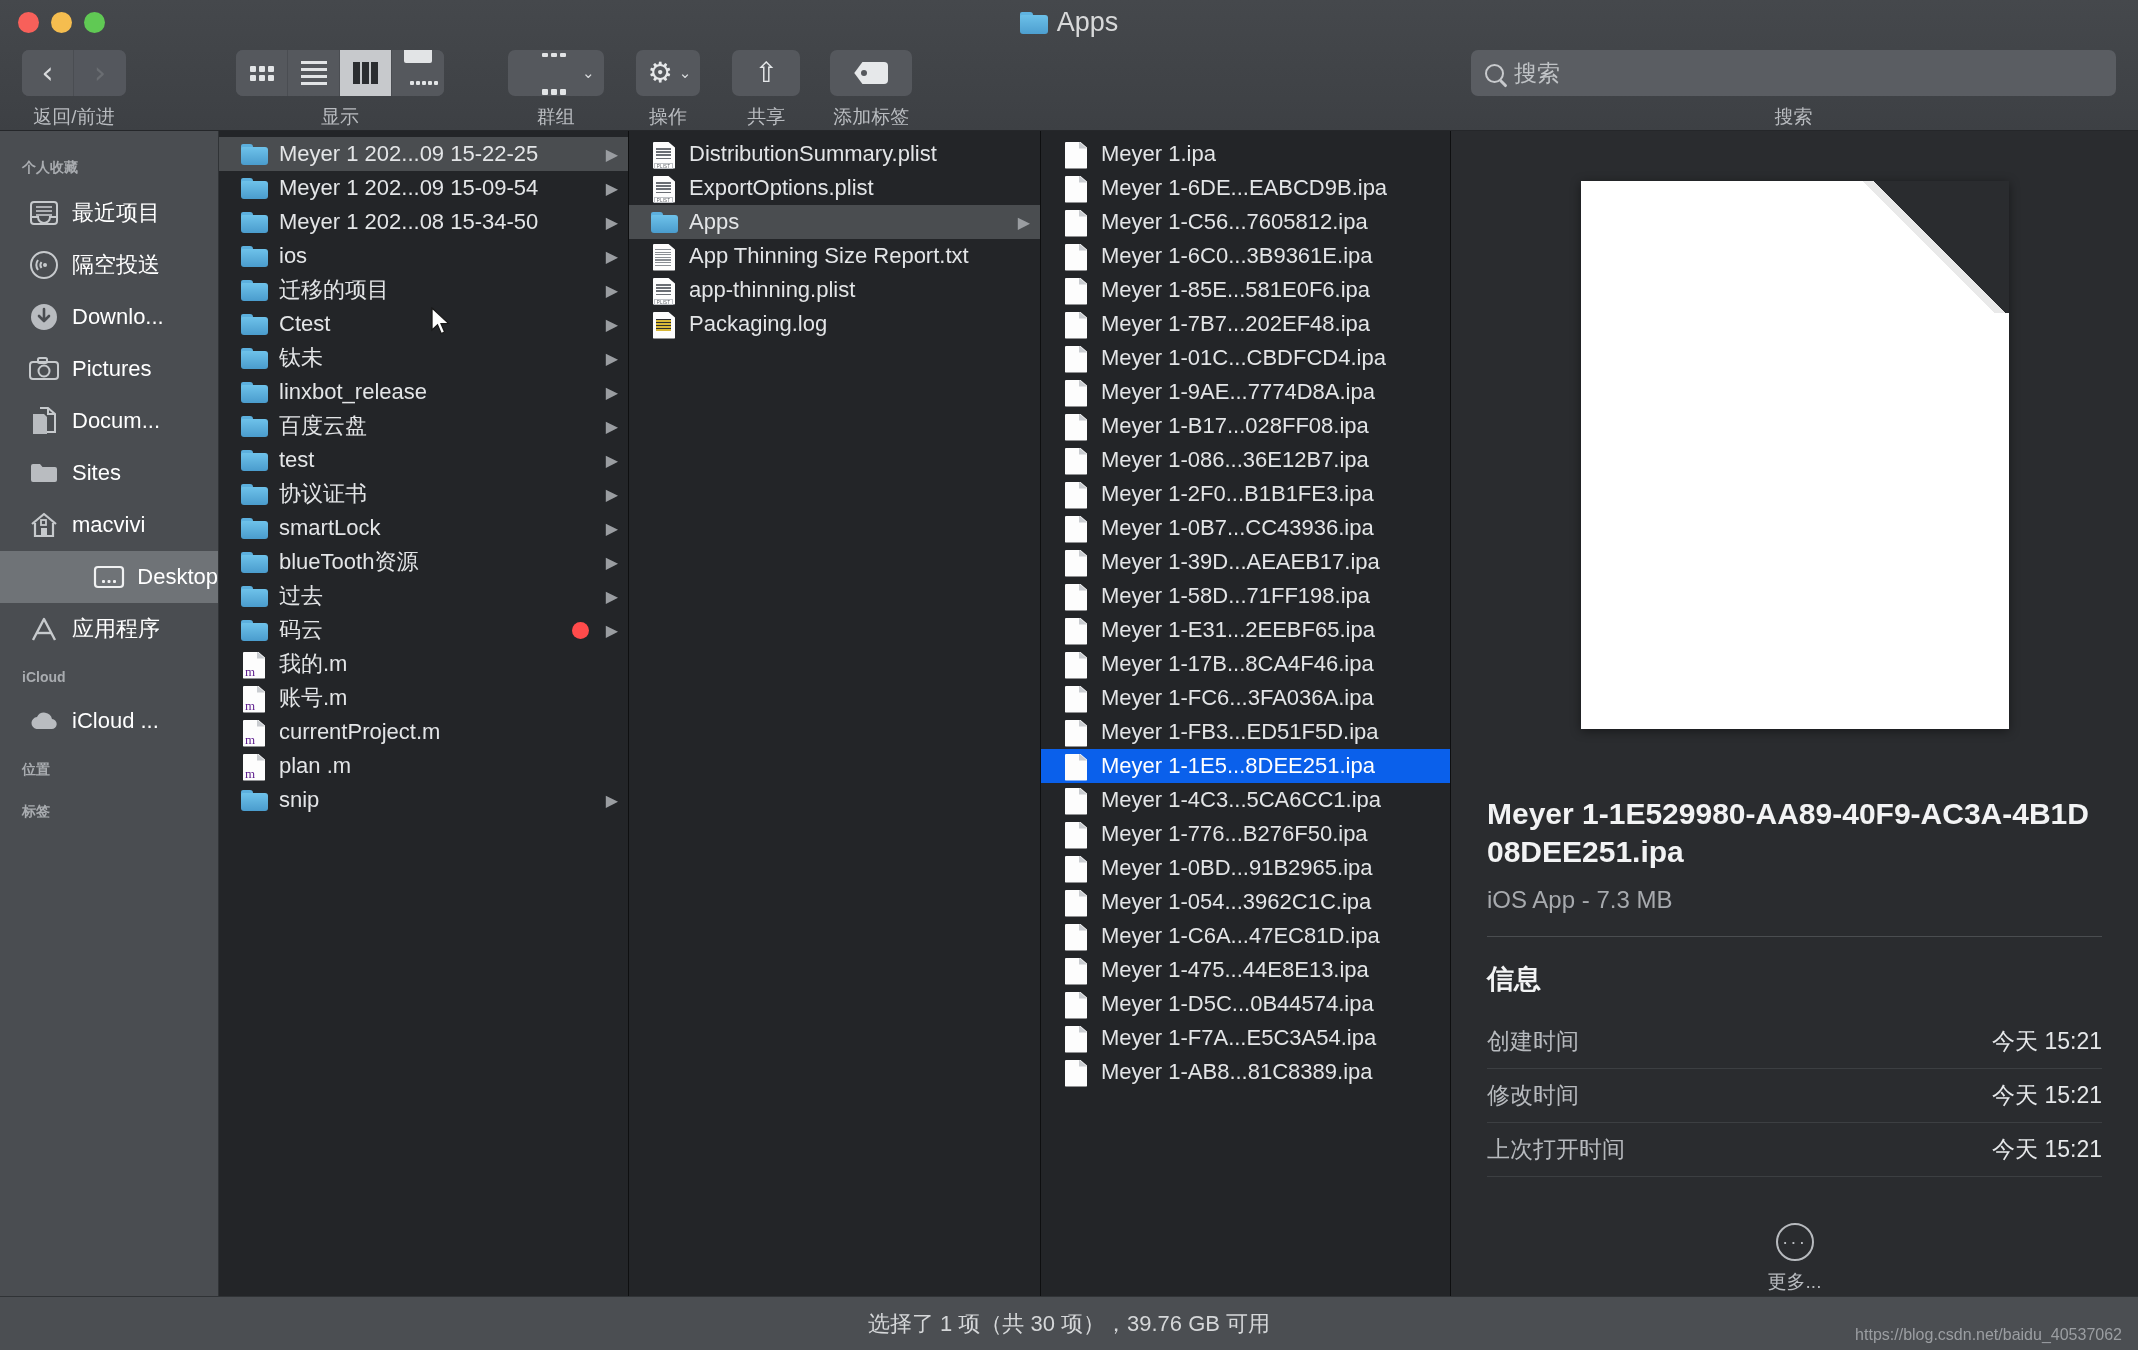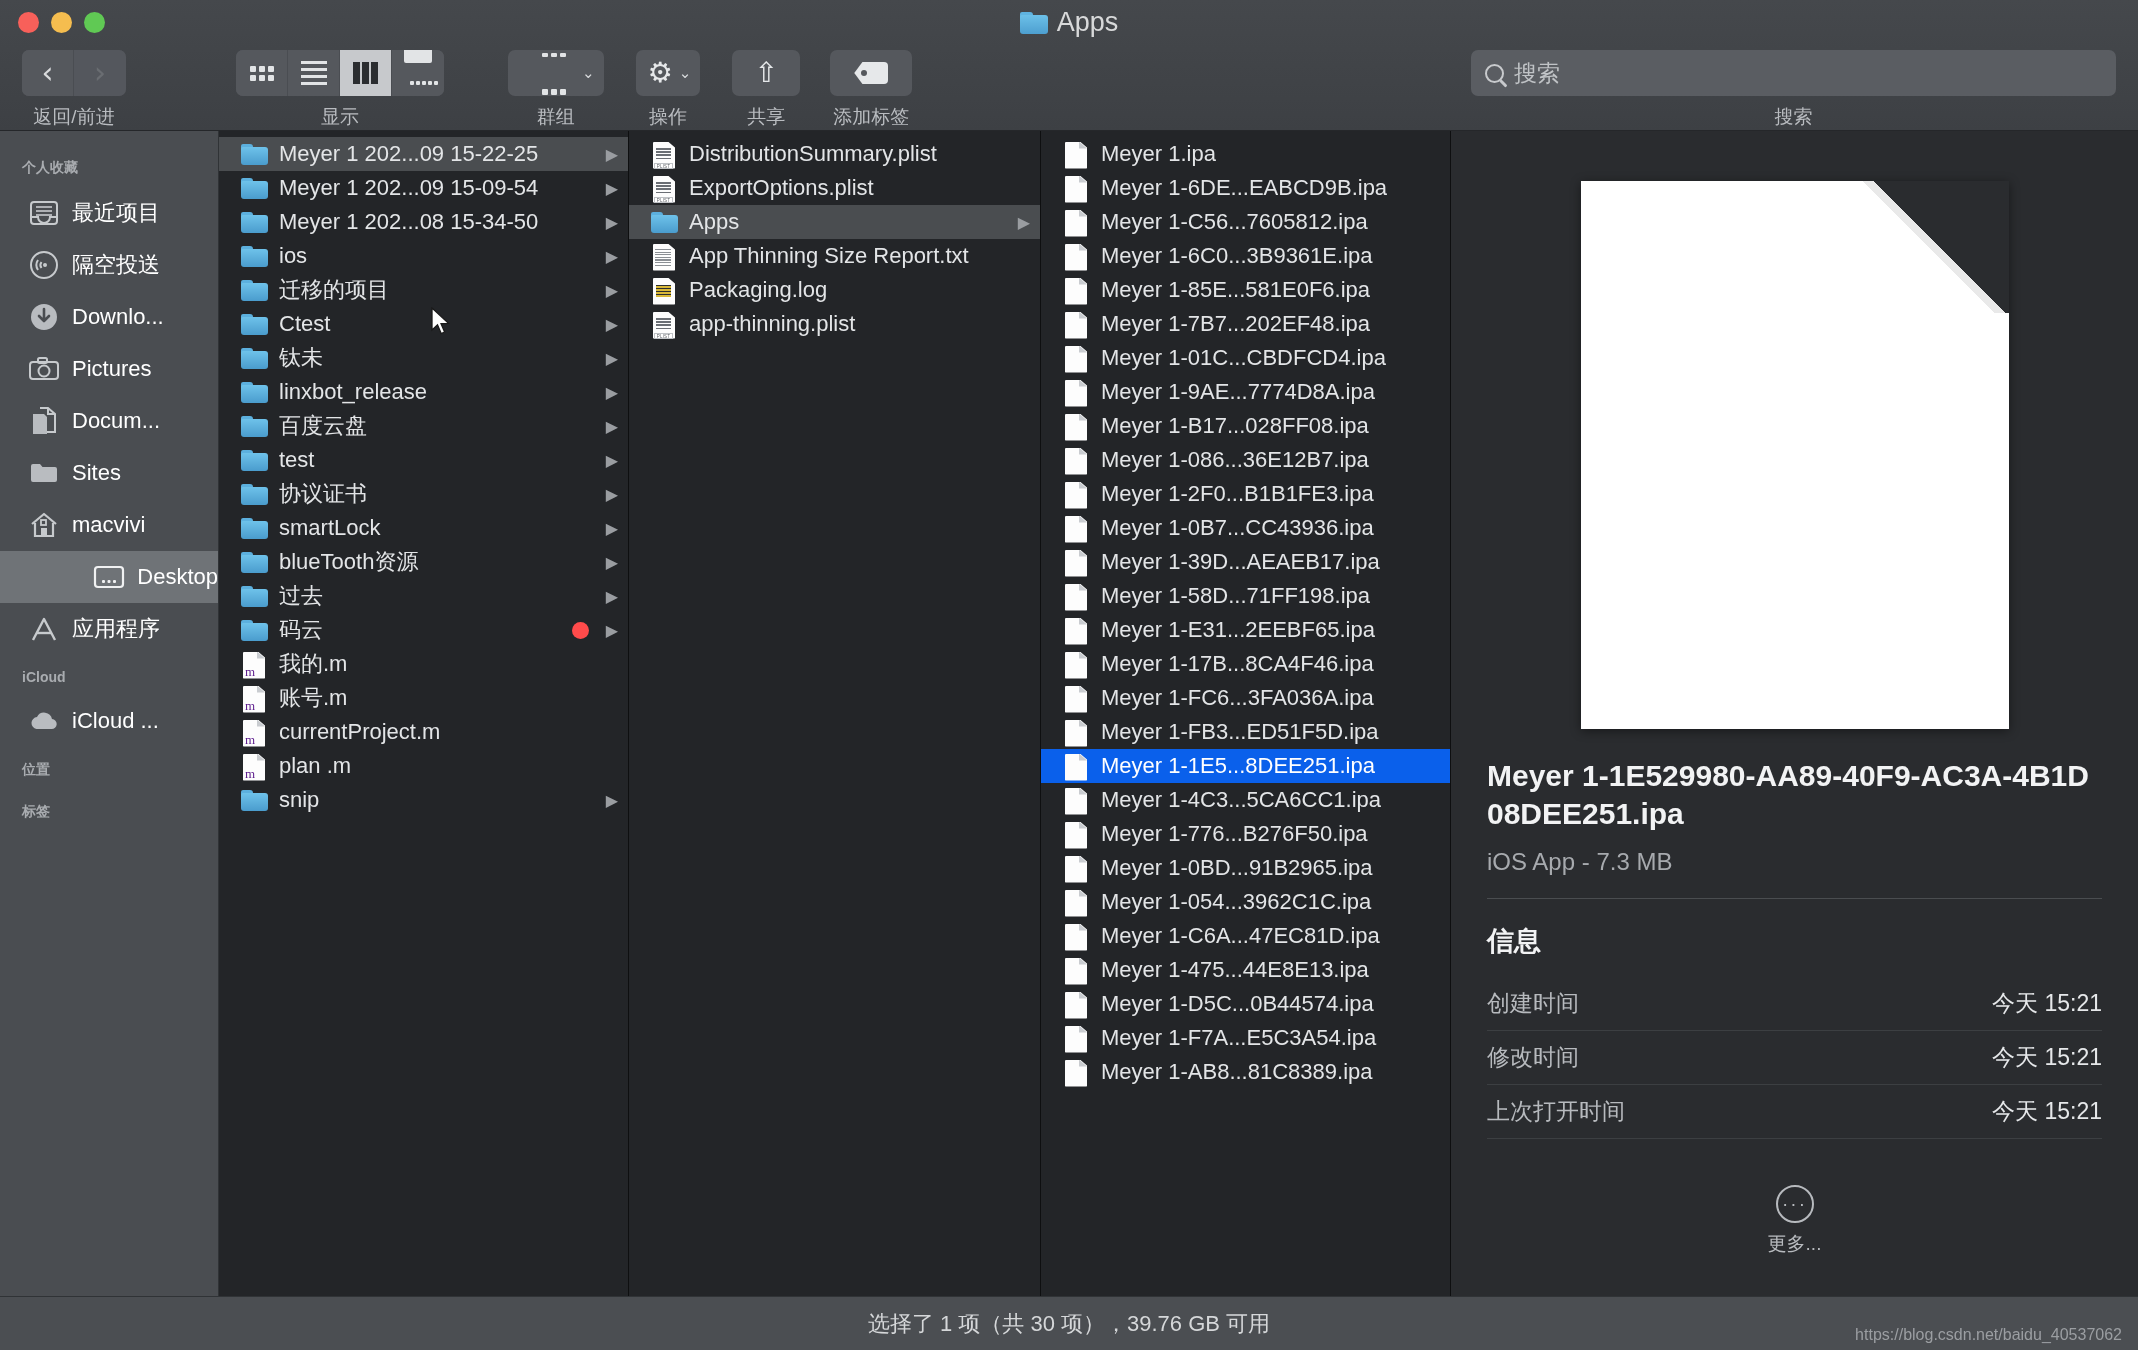--- a/index.html
+++ b/index.html
@@ -298,21 +298,21 @@
     background: #ffffff;
     position: relative;
     box-shadow: 0 2px 10px rgba(0,0,0,.45);
   }
   .pv-thumb::after {
     content:""; position:absolute; right:0; top:0;
     width:150px; height:132px;
     background: linear-gradient(225deg, #2a2c2f 0 48%, #e9e9e9 48% 52%, #ffffff 52%);
   }
   .pv-title {
-    margin-top: 28px;
+    margin-top: 66px;
     font-size: 30px; font-weight: 700; color: #f2f3f4;
     line-height: 1.28; word-break: break-all;
   }
   .pv-sub {
     margin-top: 14px; font-size: 24px; color: #a7aaae;
   }
   .pv-rule { height: 1px; background: #4a4d50; margin: 22px 0 0 0; }
   .pv-section { margin-top: 24px; font-size: 27px; font-weight: 700; color: #f2f3f4; }
   .pv-list { margin-top: 18px; }
   .pv-row {
@@ -726,33 +726,33 @@
             <span class="arrow">▶</span>
           </div>
           <div class="row">
             <span class="ic txtdoc">
               <span class="sheet"></span>
               <span class="lines"></span>
             </span>
             <span class="name">App Thinning Size Report.txt</span>
           </div>
           <div class="row">
-            <span class="ic logdoc">
-              <span class="sheet"></span>
-              <span class="lines"></span>
-            </span>
-            <span class="name">Packaging.log</span>
-          </div>
-          <div class="row">
             <span class="ic plist">
               <span class="sheet"></span>
               <span class="lines"></span>
               <span class="tag">PLIST</span>
             </span>
             <span class="name">app-thinning.plist</span>
+          </div>
+          <div class="row">
+            <span class="ic logdoc">
+              <span class="sheet"></span>
+              <span class="lines"></span>
+            </span>
+            <span class="name">Packaging.log</span>
           </div>
         </div>
       <div class="col col-3" id="col-3">
           <div class="row">
             <span class="ic doc"></span>
             <span class="name">Meyer 1.ipa</span>
           </div>
           <div class="row">
             <span class="ic doc"></span>
             <span class="name">Meyer 1-6DE...EABCD9B.ipa</span>

